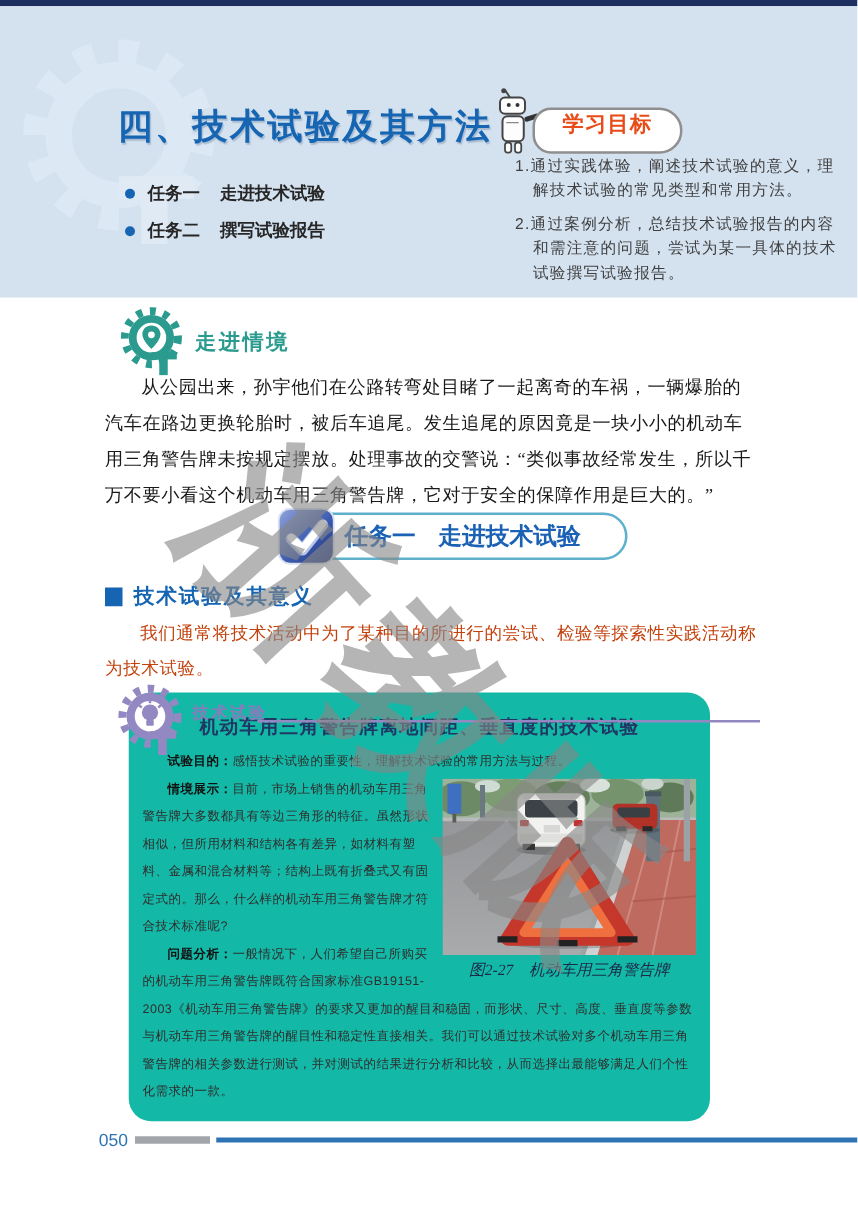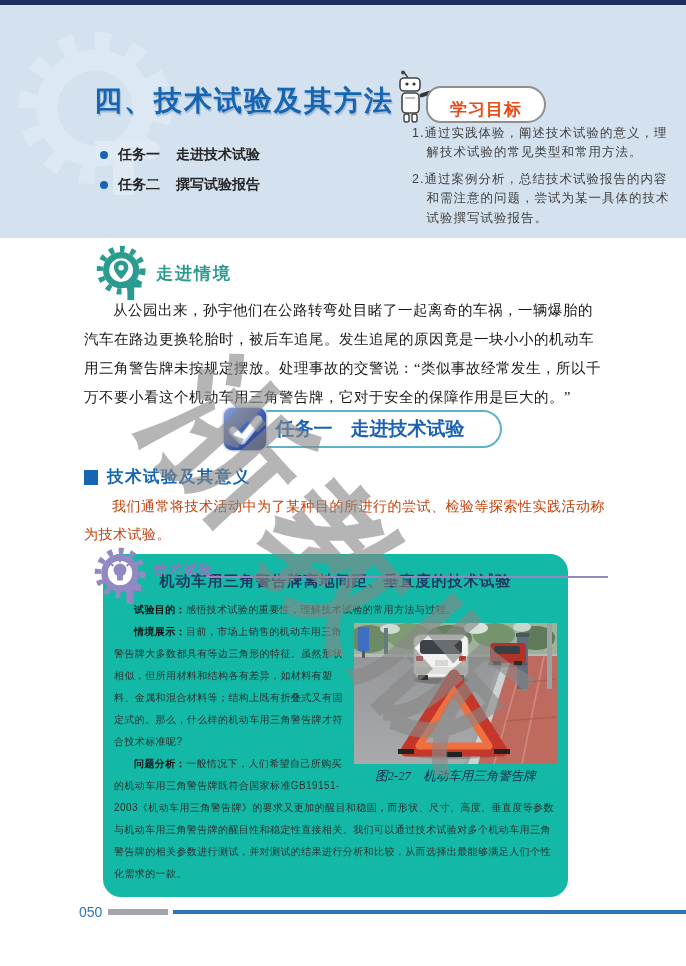--- a/index.html
+++ b/index.html
@@ -12,21 +12,21 @@
   .band-gear{position:absolute;left:14px;top:22px;width:180px;height:180px;opacity:.55;}
   .chapter-title{position:absolute;left:94px;top:82px;font-size:28px;font-weight:bold;
         color:#1565b2;letter-spacing:2px;text-shadow:1px 2px 1px rgba(80,110,150,.35);}
   .task-list{position:absolute;left:100px;top:140px;}
   .task-item{display:flex;align-items:center;height:30px;font-size:14px;font-weight:bold;color:#262626;}
   .task-dot{width:8px;height:8px;border-radius:50%;background:#1565b2;margin-right:10px;}
   .task-item .tlabel{margin-right:16px;}
 
   .robot{position:absolute;left:394px;top:70px;width:40px;height:58px;}
   .goal-bubble{position:absolute;left:426px;top:86px;width:116px;height:33px;background:#fff;
-        border:2px solid #8f8f8f;border-radius:16px 20px 20px 16px;display:flex;align-items:flex-end;
+        border:2px solid #8f8f8f;border-radius:16px 20px 20px 16px;display:flex;align-items:flex-start;
         justify-content:center;font-size:17px;font-weight:bold;color:#e84c18;letter-spacing:1px;}
   .goals{position:absolute;left:412px;top:124px;width:266px;font-size:12.5px;color:#3f3f3f;
         line-height:1.55;letter-spacing:1px;}
   .goal-item{padding-left:1.15em;text-indent:-1.15em;margin-bottom:7px;}
 
   
   .scn-gear{position:absolute;left:96px;top:245px;width:58px;height:58px;}
   .scn-label{position:absolute;left:156px;top:262px;font-size:17px;font-weight:bold;
         color:#2a9b8e;letter-spacing:2px;}
   .scenario-text{position:absolute;left:84px;top:296px;width:520px;

